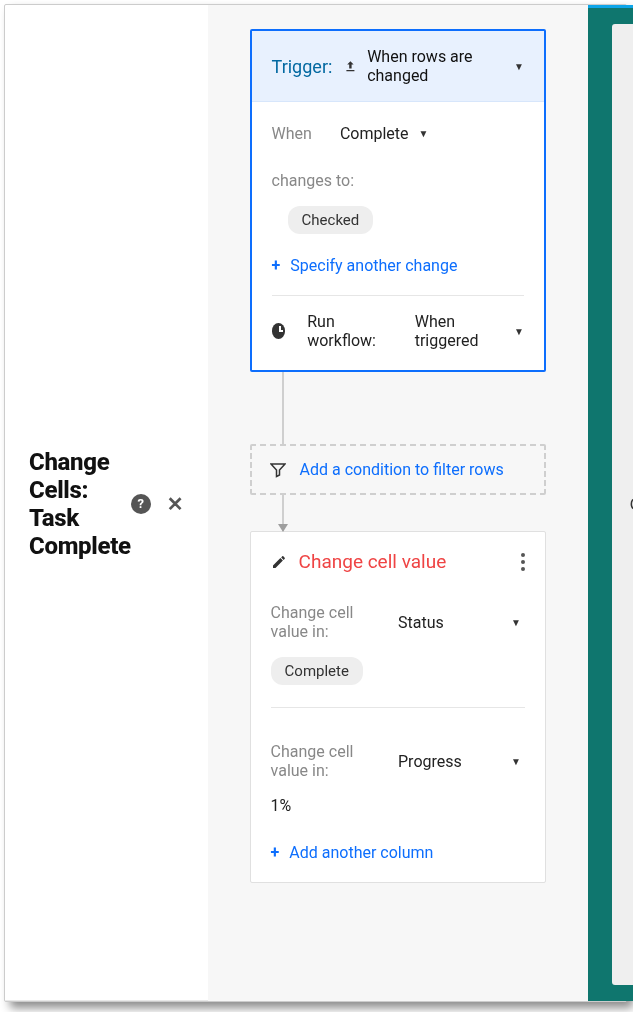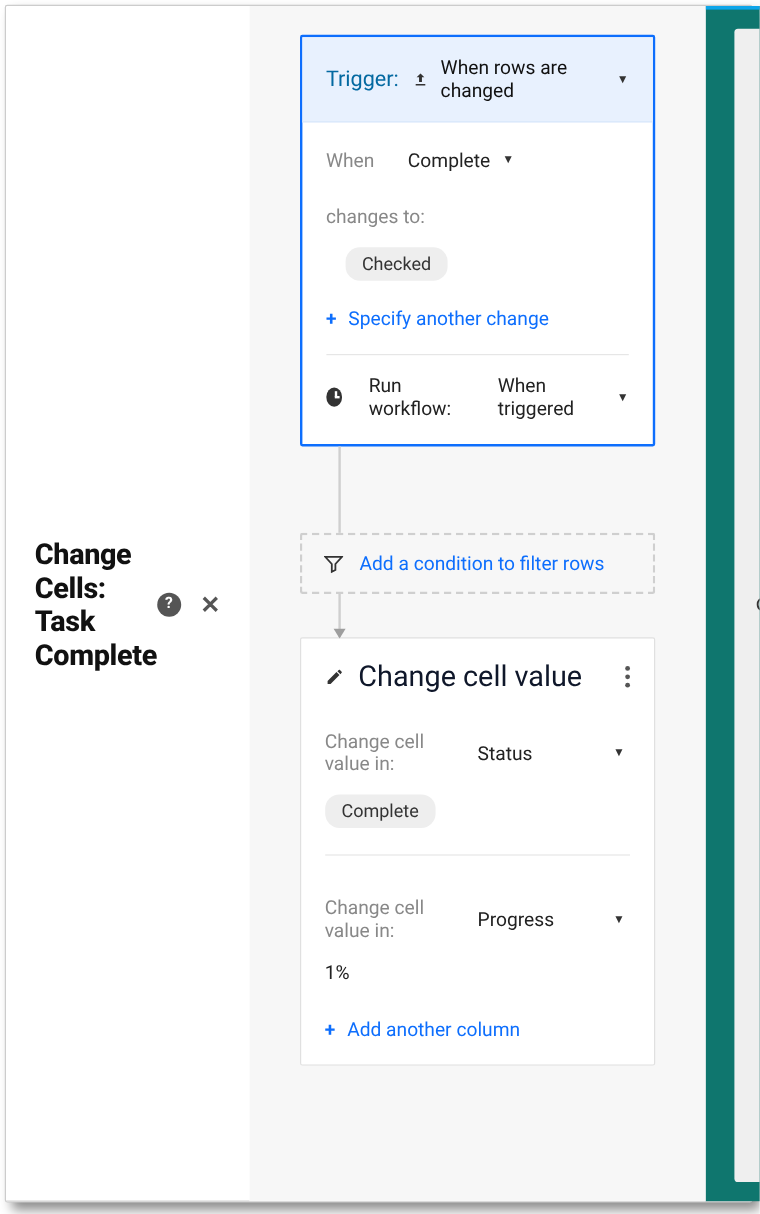--- a/index.html
+++ b/index.html
@@ -141,21 +141,21 @@
     .arrow-head {
       position:absolute; left:-4px; bottom:-1px;
       width:0;height:0;border-left:5px solid transparent;border-right:5px solid transparent;border-top:8px solid #9e9e9e;
     }
     .action-card { padding: 0; }
     .action-header {
       display:flex; align-items:center; padding: 18px 20px 24px 20px;
     }
     .action-title-row { display:flex; align-items:center; gap:12px; flex:1;}
     .pencil-icon { width:16px;height:16px; }
-    .action-title { font-size:24px; color:#0f172a; }
+    .action-title { font-size:19px; color:#ef4444; }
     .kebab { width:4px;display:flex;flex-direction:column;gap:3px; cursor:pointer;}
     .kebab span{width:4px;height:4px;border-radius:50%;background:#555;}
     .action-section { padding: 0 20px 16px 20px; }
     .field-row {
       display:flex; align-items:center; gap: 20px; padding: 6px 0;
     }
     .select-like {
       display:flex; align-items:center; justify-content:space-between;
       width: 180px;
       padding: 2px 4px;

